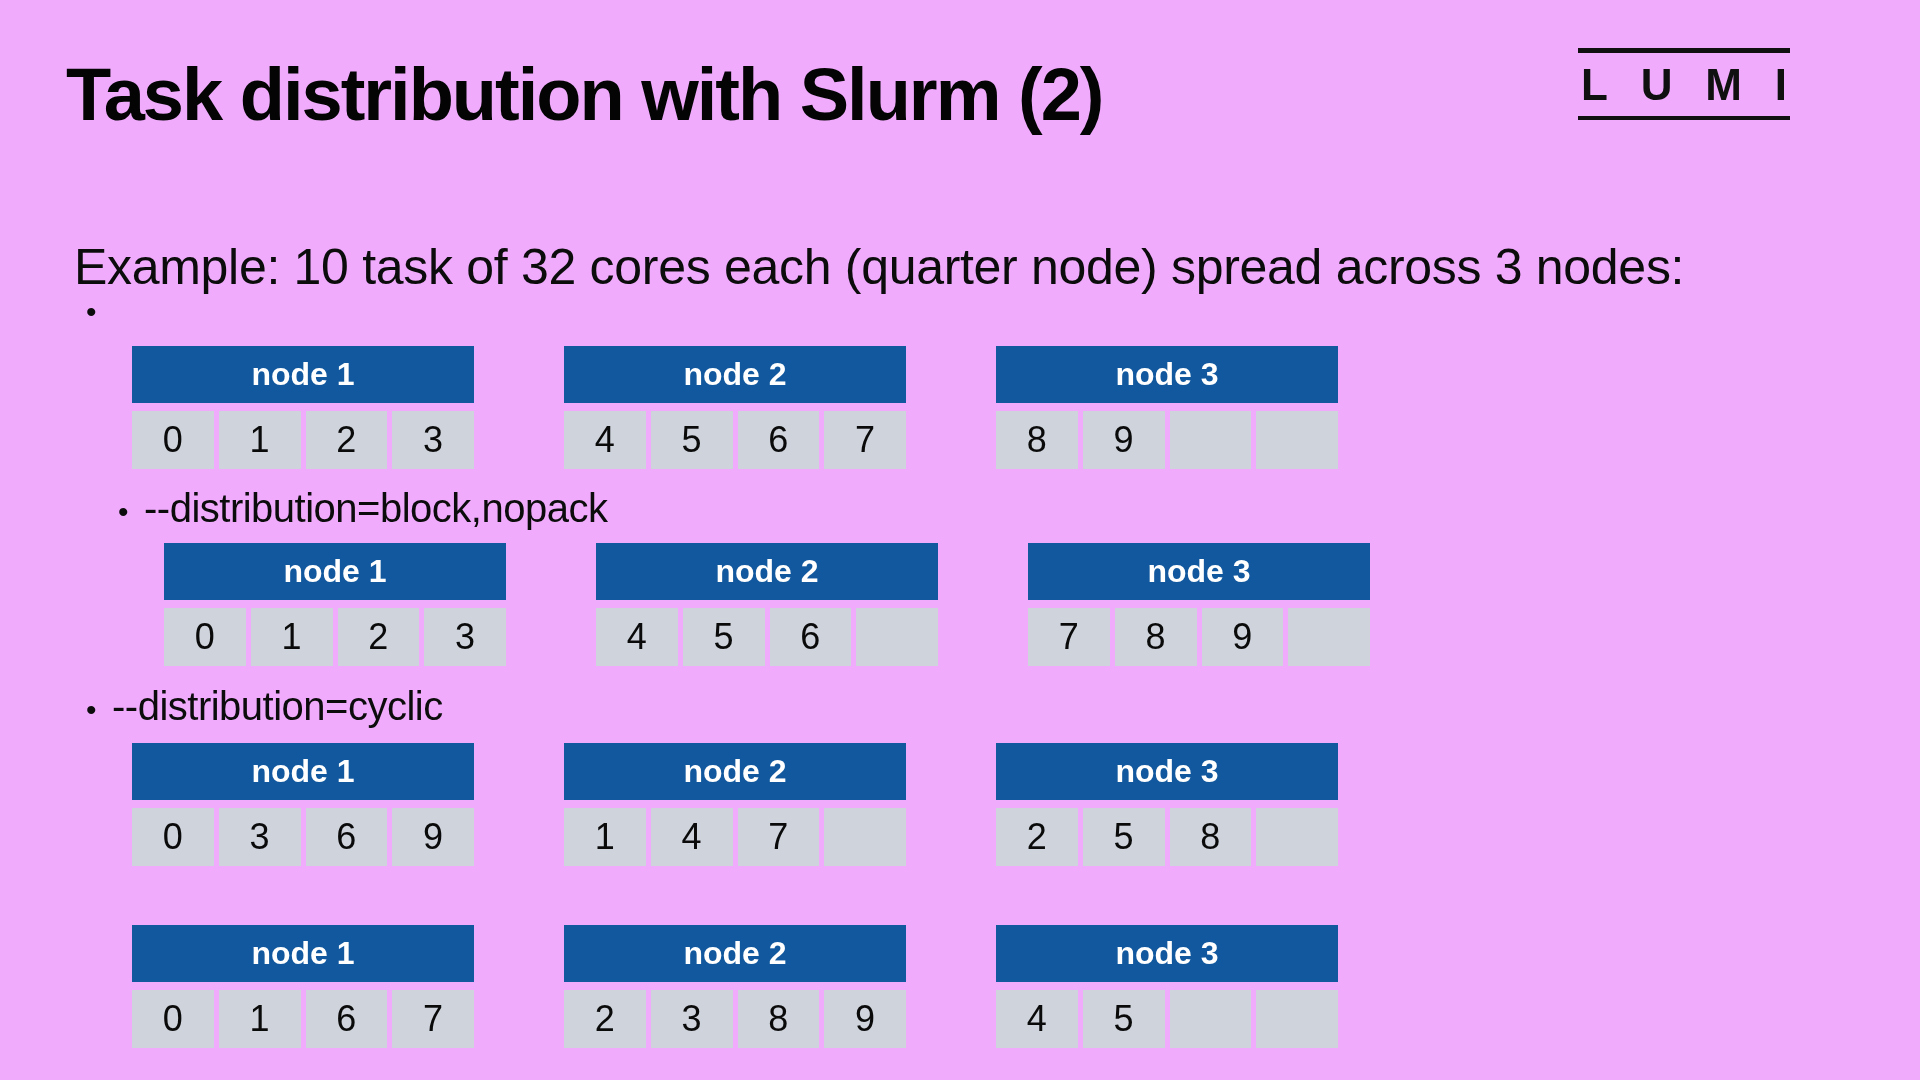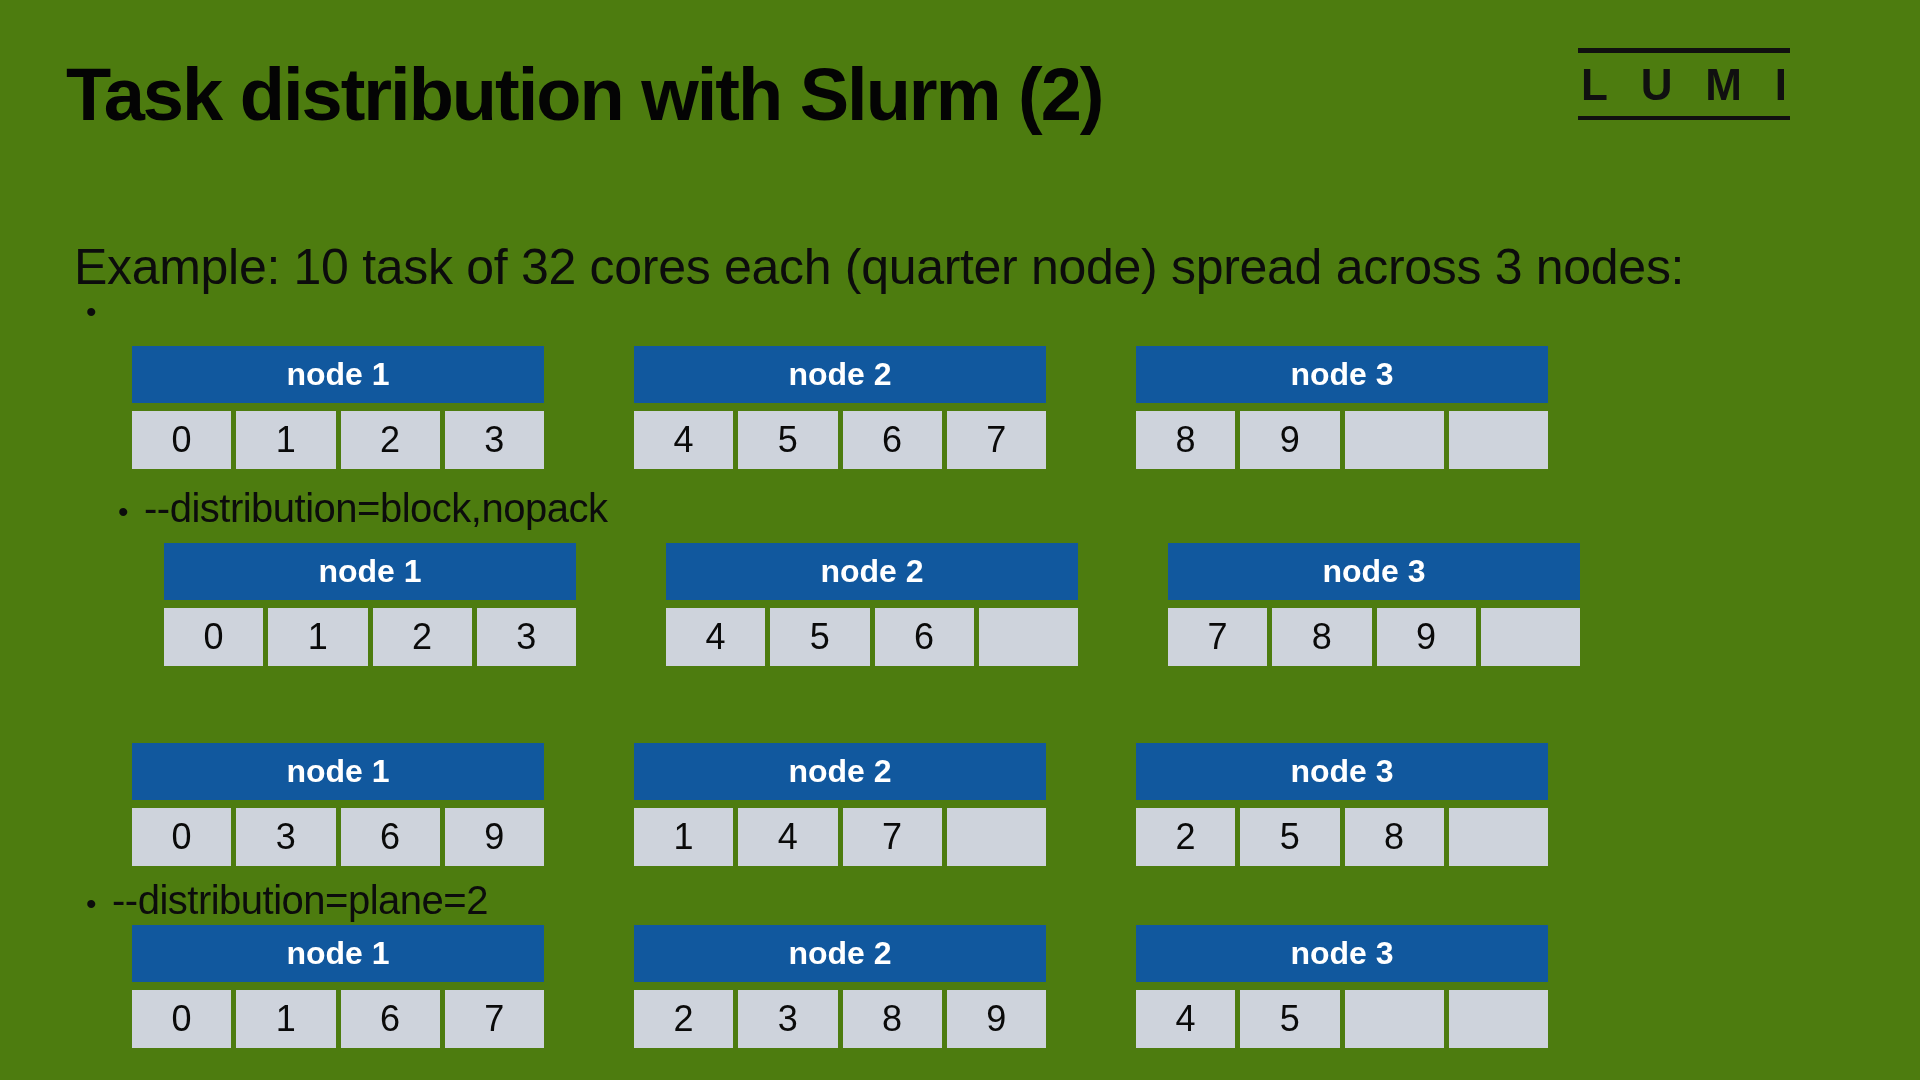--- a/index.html
+++ b/index.html
@@ -1,20 +1,20 @@
 <!DOCTYPE html>
 <html style="--header-blue: #11589e; --cell-gray: #ced3dc;"><head>
 <meta charset="utf-8">
 <style>
   html,body{margin:0;padding:0;background:#ffffff;}
   body{
     width:1920px;height:1080px;position:relative;overflow:hidden;
     font-family:"Liberation Sans", sans-serif;color:#111;
   }
-  .slide{position:absolute;inset:0;background:#4d7c0f;}
+  .slide{position:absolute;inset:0;background:#f0abfc;}
 
   
   .title{
     position:absolute;left:66px;top:52px;
     font-size:74px;font-weight:700;letter-spacing:-2px;color:#040404;
     font-family:"Liberation Sans", sans-serif;white-space:nowrap;
   }
 
   
   .logo{position:absolute;left:1578px;top:48px;width:212px;}
@@ -44,21 +44,21 @@
   .sec3 .tables{top:49px;}
 
   .bullet{
     position:absolute;left:86px;top:0;display:flex;align-items:baseline;
     font-size:40px;letter-spacing:-0.5px;color:#0c0c0c;line-height:48px;white-space:nowrap;
   }
   .bullet .dot{font-size:30px;width:26px;color:#0c0c0c;}
   .bullet .dot::before{content:"\2022";}
 
   .tables{position:absolute;left:132px;display:flex;gap:90px;}
-  .node-table{width:412px;}
+  .node-table{width:342px;}
   .node-header{
     height:57px;background:var(--header-blue,#11589e);
     color:#ffffff;font-weight:700;font-size:32px;
     display:flex;align-items:center;justify-content:center;
   }
   .node-cells{display:flex;gap:5px;margin-top:8px;height:58px;}
   .cell{
     flex:1;background:var(--cell-gray,#ced3dc);
     display:flex;align-items:center;justify-content:center;
     font-size:36px;color:#0a0a0a;
@@ -149,56 +149,56 @@
           <div class="cell">7</div>
           <div class="cell">8</div>
           <div class="cell">9</div>
           <div class="cell"></div>
         </div>
       </div>
     </div>
   </div>
 
   <div class="section sec2">
-    <div class="tables">
-      <div class="node-table">
-        <div class="node-header">node 1</div>
-        <div class="node-cells">
-          <div class="cell">0</div>
-          <div class="cell">3</div>
-          <div class="cell">6</div>
-          <div class="cell">9</div>
-        </div>
-      </div>
-      <div class="node-table">
-        <div class="node-header">node 2</div>
-        <div class="node-cells">
-          <div class="cell">1</div>
-          <div class="cell">4</div>
-          <div class="cell">7</div>
-          <div class="cell"></div>
-        </div>
-      </div>
-      <div class="node-table">
-        <div class="node-header">node 3</div>
-        <div class="node-cells">
-          <div class="cell">2</div>
-          <div class="cell">5</div>
-          <div class="cell">8</div>
-          <div class="cell"></div>
-        </div>
-      </div>
-    </div>
-  </div>
-
-  <div class="section sec3">
     <div class="bullet">
       <span class="dot"></span>
-      <span>--distribution=plane=2</span>
-    </div>
+      <span>--distribution=cyclic</span>
+    </div>
+    <div class="tables">
+      <div class="node-table">
+        <div class="node-header">node 1</div>
+        <div class="node-cells">
+          <div class="cell">0</div>
+          <div class="cell">3</div>
+          <div class="cell">6</div>
+          <div class="cell">9</div>
+        </div>
+      </div>
+      <div class="node-table">
+        <div class="node-header">node 2</div>
+        <div class="node-cells">
+          <div class="cell">1</div>
+          <div class="cell">4</div>
+          <div class="cell">7</div>
+          <div class="cell"></div>
+        </div>
+      </div>
+      <div class="node-table">
+        <div class="node-header">node 3</div>
+        <div class="node-cells">
+          <div class="cell">2</div>
+          <div class="cell">5</div>
+          <div class="cell">8</div>
+          <div class="cell"></div>
+        </div>
+      </div>
+    </div>
+  </div>
+
+  <div class="section sec3">
     <div class="tables">
       <div class="node-table">
         <div class="node-header">node 1</div>
         <div class="node-cells">
           <div class="cell">0</div>
           <div class="cell">1</div>
           <div class="cell">6</div>
           <div class="cell">7</div>
         </div>
       </div>

